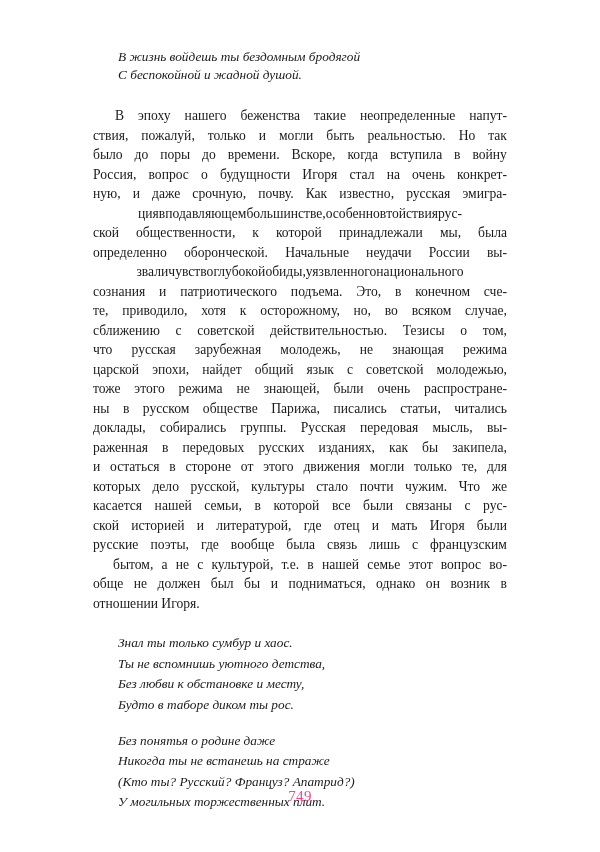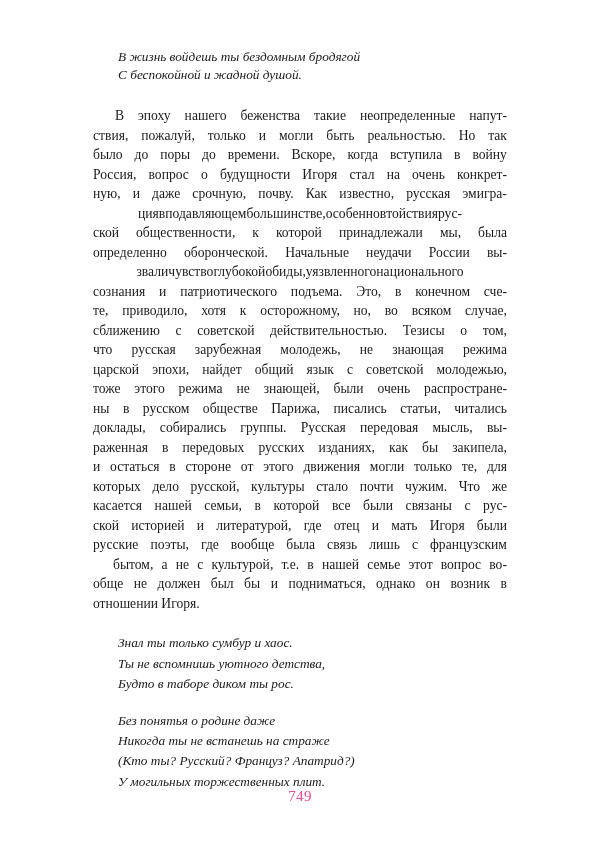--- a/index.html
+++ b/index.html
@@ -199,20 +199,21 @@
         </span>
       <span class="pline">отношении Игоря.</span>
     </p>
 
 
     <div class="poem-gap-top"></div>
 
     <div class="poem">
       <span class="verse-line">Знал ты только сумбур и хаос.</span>
       <span class="verse-line">Ты не вспомнишь уютного детства,</span>
+      <span class="verse-line">Без любви к обстановке и месту,</span>
       <span class="verse-line">Будто в таборе диком ты рос.</span>
     </div>
 
     <div class="stanza-gap"></div>
 
     <div class="poem">
       <span class="verse-line">Без понятья о родине даже</span>
       <span class="verse-line">Никогда ты не встанешь на страже</span>
       <span class="verse-line">(Кто ты? Русский? Француз? Апатрид?)</span>
       <span class="verse-line">У могильных торжественных плит.</span>

